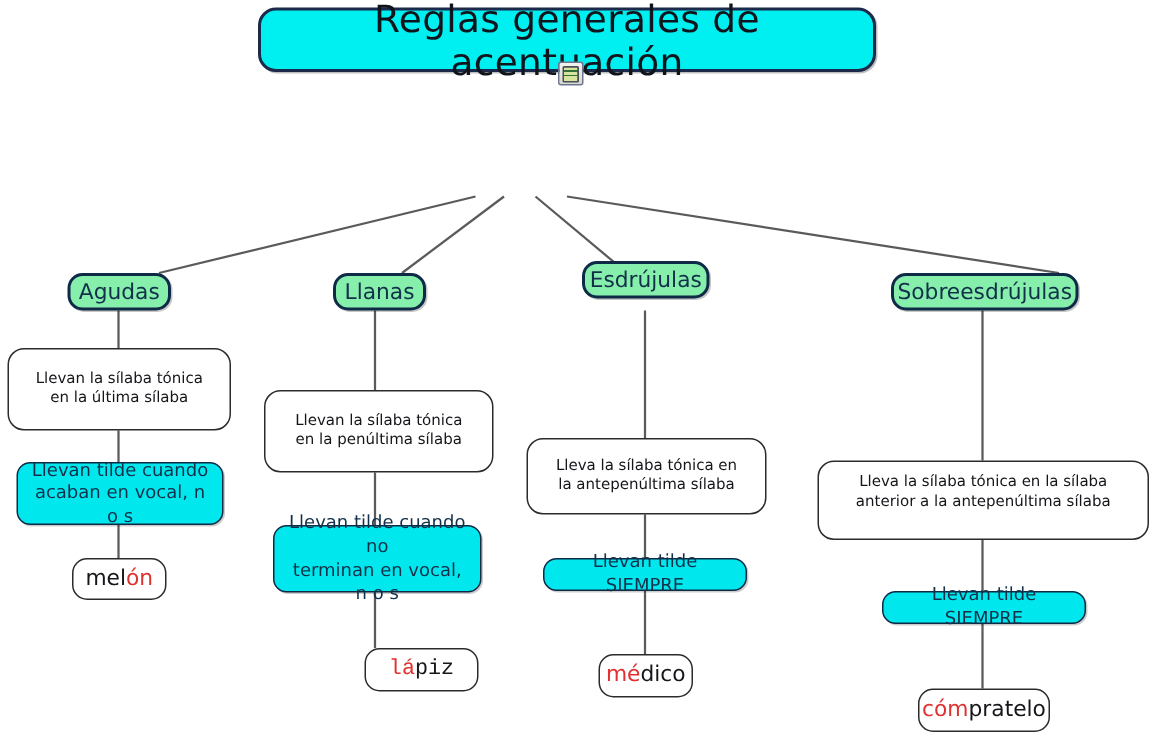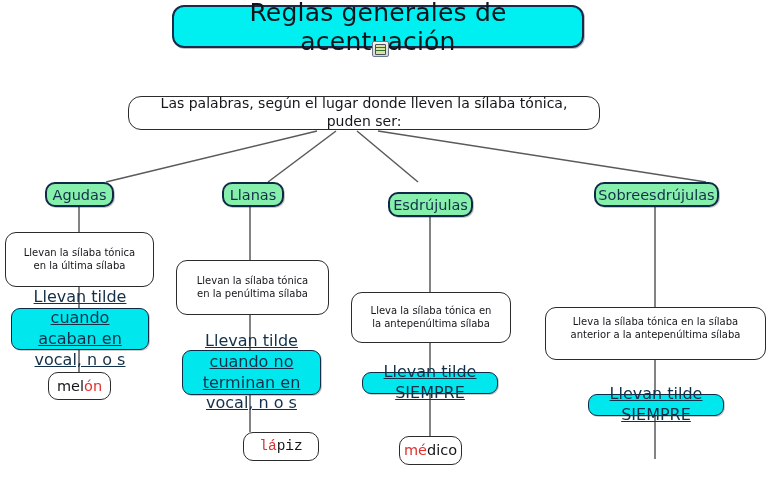--- a/index.html
+++ b/index.html
@@ -34,23 +34,22 @@
   .stmt{font-size:14px;border-radius:13px;padding:6px 12px;}
 
   
   .cpill{
     background:#86efac;border:2px solid #0f2a47;border-radius:10px;
     color:#123049;font-size:14.5px;padding:2px 10px;
     box-shadow:1px 1px 0 rgba(0,0,0,.22);
   }
   .crule{
     background:#00e8ee;border:1.6px solid #0f2a47;border-radius:9px;
-    color:#123049;font-size:16px;line-height:1.3;padding:4px 8px;
+    color:#123049;font-size:12px;line-height:1.3;padding:4px 8px;
     box-shadow:1px 1px 0 rgba(0,0,0,.2);
-    text-decoration:underline;
   }
   .leaf{font-size:14.5px;border-radius:10px;padding:4px 12px;}
   .accent{color:#e03030;}
   .lbl2{white-space:pre-line;}
 </style>
 </head>
 <body>
 
 <div id="canvas">
 
@@ -80,23 +79,20 @@
     </g>
   </svg>
 
   <div class="node title-box" style="left:172px;top:5px;width:412px;height:43px;">
     <span>Reglas generales de acentuación</span>
   </div>
   <div class="note-icon" style="left:372px;top:41px;">
       <i></i>
     </div>
 
-  <div class="node wbox stmt" style="left:128px;top:96px;width:472px;height:34px;">
-    <span>Las palabras, según el lugar donde lleven la sílaba tónica, puden ser:</span>
-  </div>
 
   <div class="node cpill" style="left:45px;top:182px;width:69px;height:25px;">
     <span>Agudas</span>
   </div>
   <div class="node wbox lbl2" style="left:5px;top:232px;width:149px;height:55px;">
     <span>Llevan la sílaba tónica
 en la última sílaba</span>
   </div>
   <div class="node crule lbl2" style="left:11px;top:308px;width:138px;height:42px;">
     <span>Llevan tilde cuando
@@ -114,21 +110,21 @@
 en la penúltima sílaba</span>
   </div>
   <div class="node crule lbl2" style="left:182px;top:350px;width:139px;height:45px;">
     <span>Llevan tilde cuando no
 terminan en vocal, n o s</span>
   </div>
   <div class="node wbox leaf" style="left:243px;top:432px;width:76px;height:29px;font-family:Liberation Mono, monospace;">
     <span><span></span><span class="accent">lá</span><span>piz</span></span>
   </div>
 
-  <div class="node cpill" style="left:388px;top:192px;width:85px;height:25px;">
+  <div class="node cpill" style="left:388px;top:174px;width:85px;height:25px;">
     <span>Esdrújulas</span>
   </div>
   <div class="node wbox lbl2" style="left:351px;top:292px;width:160px;height:51px;">
     <span>Lleva la sílaba tónica en
 la antepenúltima sílaba</span>
   </div>
   <div class="node crule" style="left:362px;top:372px;width:136px;height:22px;">
     <span>Llevan tilde SIEMPRE</span>
   </div>
   <div class="node wbox leaf" style="left:399px;top:436px;width:63px;height:29px;">
@@ -138,14 +134,17 @@
   <div class="node cpill" style="left:594px;top:182px;width:125px;height:25px;text-align:center;">
     <span>Sobreesdrújulas</span>
   </div>
   <div class="node wbox lbl2" style="left:545px;top:307px;width:221px;height:53px;align-items:flex-end;">
     <span>Lleva la sílaba tónica en la sílaba
 anterior a la antepenúltima sílaba</span>
   </div>
   <div class="node crule" style="left:588px;top:394px;width:136px;height:22px;">
     <span>Llevan tilde SIEMPRE</span>
   </div>
+  <div class="node wbox leaf" style="left:612px;top:459px;width:88px;height:29px;">
+    <span><span></span><span class="accent">cóm</span><span>pratelo</span></span>
+  </div>
 
 </div>
 
 </body></html>

